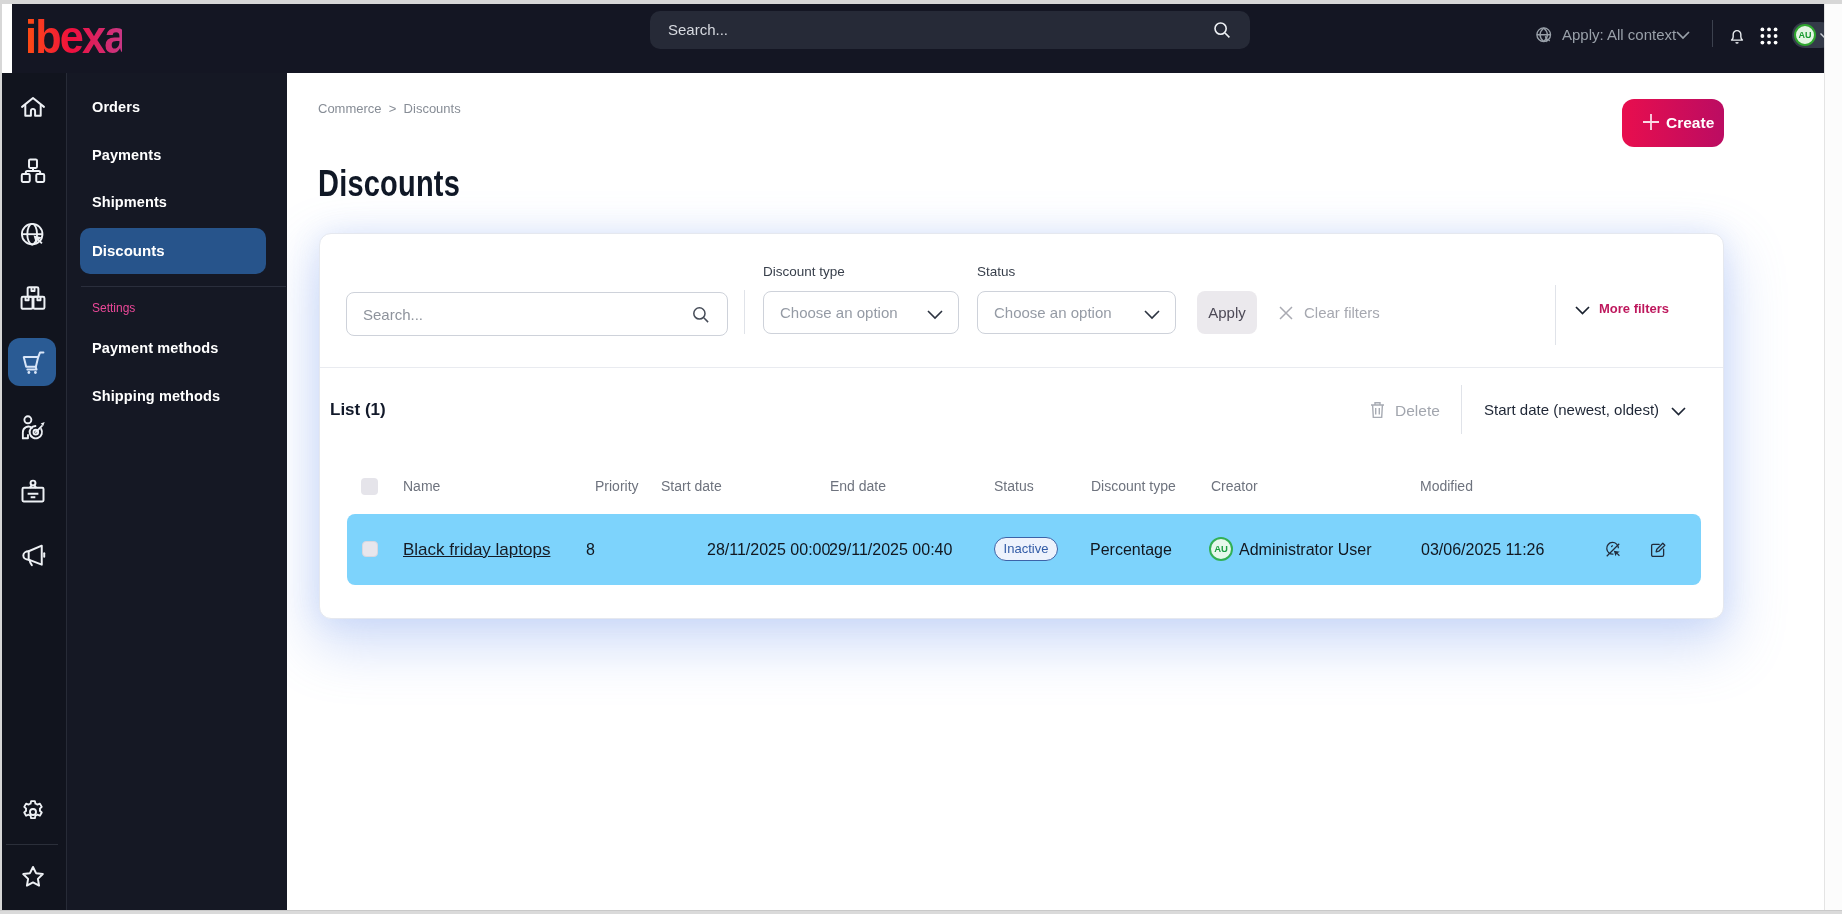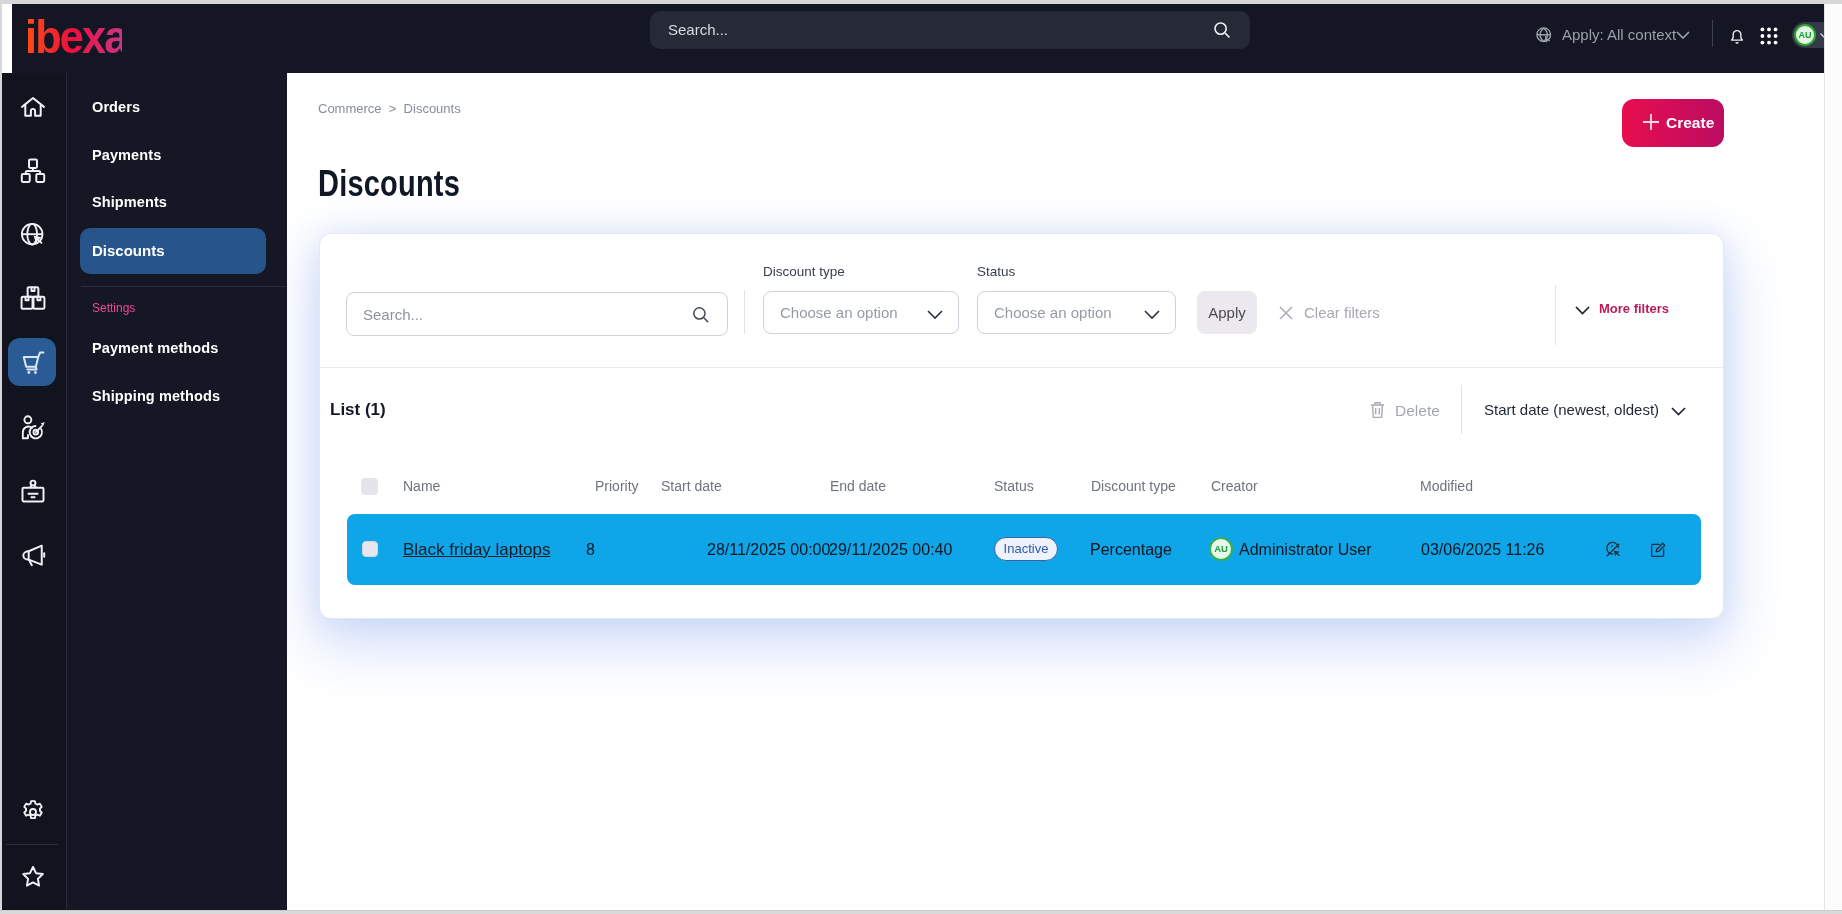--- a/index.html
+++ b/index.html
@@ -57,21 +57,21 @@
 
   #hdiv { position:absolute; left:0px; top:133px; width:1403px; height:1px; background:#e9ebf0; }
 
   
   #listhdr { position:absolute; left:10px; top:166px; font-size:17px; font-weight:700; color:#12192a; }
   #sortsel { position:absolute; left:1164px; top:167px; color:#1e2635; font-size:15px; }
 
   .th { position:absolute; top:244px; font-size:14px; color:#6e737e; }
   #hcheck { position:absolute; left:41px; top:244px; width:17px; height:17px; background:#e5e4ea; border-radius:4px; }
 
-  #row { position:absolute; left:27px; top:280px; width:1354px; height:71px; background:#0ea5e9; border-radius:8px; }
+  #row { position:absolute; left:27px; top:280px; width:1354px; height:71px; background:#7dd3fc; border-radius:8px; }
   .td { position:absolute; top:27px; font-size:16px; color:#12171f; }
   #rcheck { position:absolute; left:15px; top:27px; width:16px; height:16px; background:#e7e6ec; border:1px solid #d8d7df; border-radius:4px; }
   #rowname { position:absolute; left:56px; top:26px; font-size:17px; color:#161b24; text-decoration:underline; }
   #badge { position:absolute; left:647px; top:23px; width:64px; height:24px; border:1px solid #3c63a8;
      border-radius:12px; background:#edf2fc; color:#315ba6; font-size:13px; text-align:center; line-height:22px; }
   #avatar { position:absolute; left:862px; top:23px; width:24px; height:24px; border-radius:50%;
      background:#e7f8eb; border:2px solid #33b054; color:#1d9e41; font-size:9.5px; font-weight:700;
      text-align:center; line-height:20px; }
 
   svg { display:block; }

